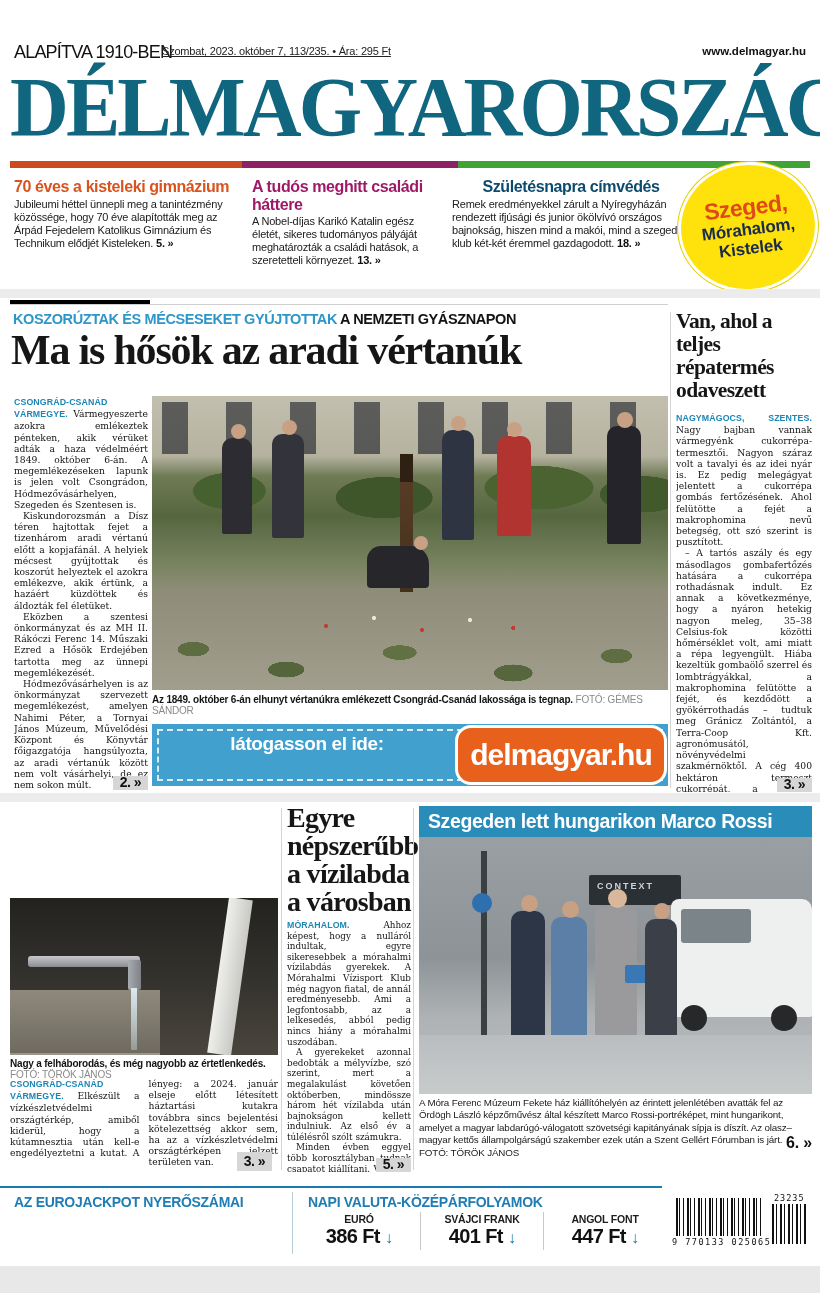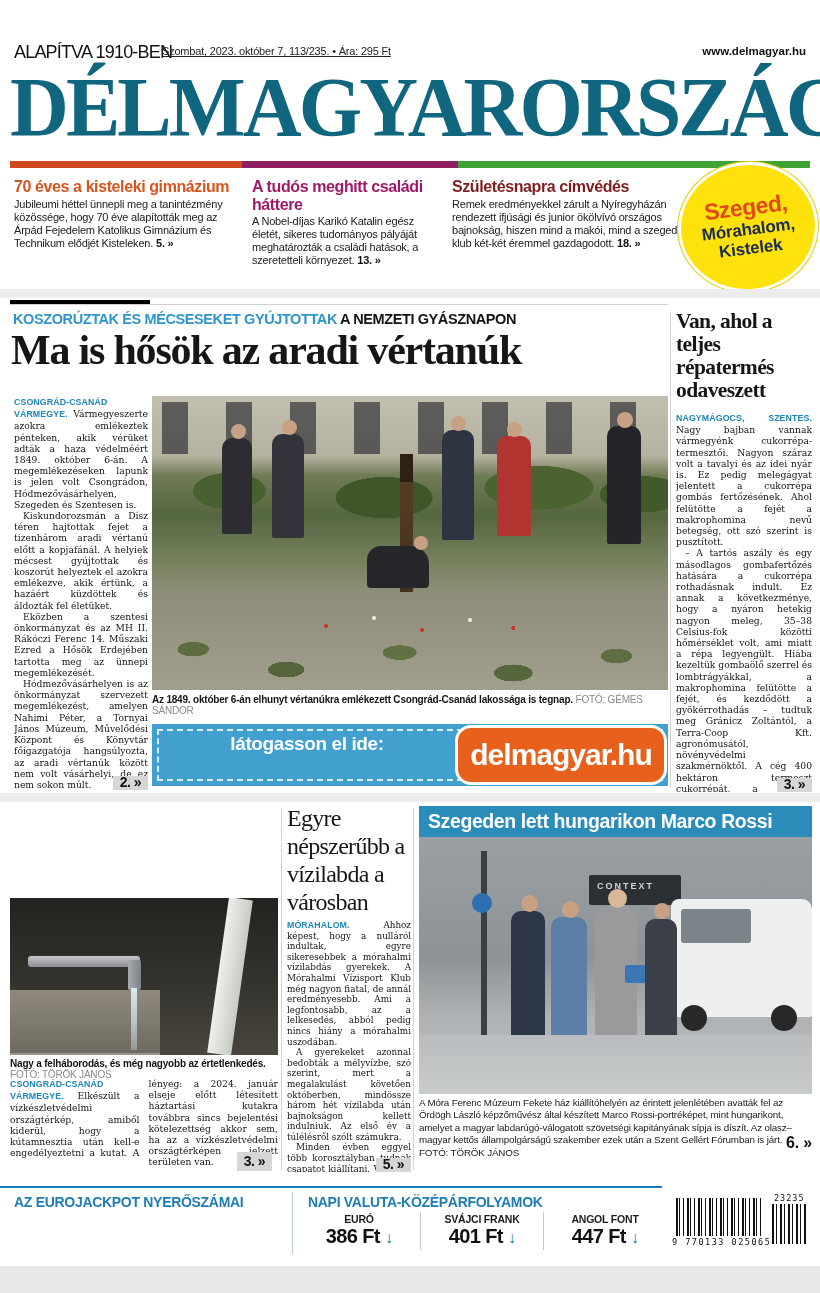--- a/index.html
+++ b/index.html
@@ -19,21 +19,21 @@
             letter-spacing:-3px;white-space:nowrap;line-height:1.05;
             transform:scaleX(0.97);transform-origin:left center;}
   .colorbar{left:10px;top:161px;width:800px;height:7px;
             background:linear-gradient(90deg,#cc4a1d 0 29%,#8f2063 29% 56%,#3fa435 56% 100%);}
 
   
   .teaser{top:178px;}
   .teaser h3{margin:0 0 2px 0;font-size:16px;letter-spacing:-0.4px;line-height:1.1;}
   .teaser .tb{font-size:11px;line-height:13px;color:#202020;letter-spacing:-0.2px;}
   .pref-inline{font-weight:bold;color:#111;}
-  .t1 h3{color:#d9531e;} .t2 h3{color:#9e1a68;} .t3 h3{color:#7f1d1d;}
+  .t1 h3{color:#d9531e;} .t2 h3{color:#9e1a68;} .t3 h3{color:#0c4a6e;text-align:center;}
 
   
   .badge{left:678px;top:162px;width:134px;height:124px;background:#ffe20b;border-radius:50%;
          border:3px solid #fff;box-shadow:0 0 0 1px #e5cf00;transform:rotate(-7deg);
          display:flex;flex-direction:column;align-items:center;justify-content:center;text-align:center;}
   .badge .b1{font-size:23px;font-weight:bold;color:#e04a18;letter-spacing:-0.5px;line-height:1.05;}
   .badge .b2,.badge .b3{font-size:17px;font-weight:bold;color:#1b2b4d;letter-spacing:-0.2px;line-height:1.15;}
 
   .grayband{left:0;width:820px;height:9px;background:#ececec;}
 
@@ -108,21 +108,21 @@
   .wellphoto{left:10px;top:898px;width:268px;height:157px;background:linear-gradient(180deg,#23221f,#35332e 55%,#4a463e);}
   .wp-stone{left:0;top:92px;width:150px;height:65px;background:linear-gradient(180deg,#8f897d,#6e695f);
             box-shadow:0 -2px 0 #9c968a inset;}
   .wp-pipe{left:18px;top:58px;width:112px;height:11px;background:linear-gradient(180deg,#c6c8cc,#8b8d91);border-radius:3px;}
   .wp-spout{left:118px;top:62px;width:13px;height:30px;background:linear-gradient(90deg,#a8abaf,#7e8185);border-radius:2px;}
   .wp-water{left:121px;top:90px;width:6px;height:62px;background:linear-gradient(180deg,rgba(222,238,246,.95),rgba(222,238,246,.35));}
   .wp-pipe2{left:208px;top:0px;width:24px;height:157px;background:linear-gradient(90deg,#efefec,#c9c9c4);transform:rotate(8deg);}
   .well-cap{left:10px;top:1058px;width:268px;}
   .well-body{left:10px;top:1078px;width:268px;height:94px;column-count:2;column-gap:9px;}
 
-  .wp-h{left:287px;top:804px;width:126px;font-size:24px;font-weight:normal;color:#161616;
+  .wp-h{left:287px;top:804px;width:126px;font-size:28px;font-weight:bold;color:#161616;
         letter-spacing:-0.7px;line-height:28px;}
   .wp-body{left:287px;top:920px;width:124px;height:252px;font-size:8.8px;line-height:10.6px;}
 
   .rossi-bar{left:419px;top:806px;width:393px;height:31px;background:#2a8cb9;color:#fff;
              font-weight:bold;font-size:19.5px;letter-spacing:-0.4px;line-height:31px;padding-left:9px;box-sizing:border-box;}
   .rossiphoto{left:419px;top:837px;width:393px;height:257px;
               background:linear-gradient(180deg,#999fa3 0,#8d9397 120px,#aeb2b4 180px,#bcbfc1 257px);}
   .rp-sign{left:170px;top:38px;width:92px;height:30px;background:#2b3035;border-radius:2px;}
   .rp-signtext{left:178px;top:44px;color:#cfd4d8;font-size:9px;letter-spacing:2px;font-weight:bold;}
   .rp-van{left:252px;top:62px;width:141px;height:118px;background:#eef0ef;border-radius:8px 10px 2px 2px;}

